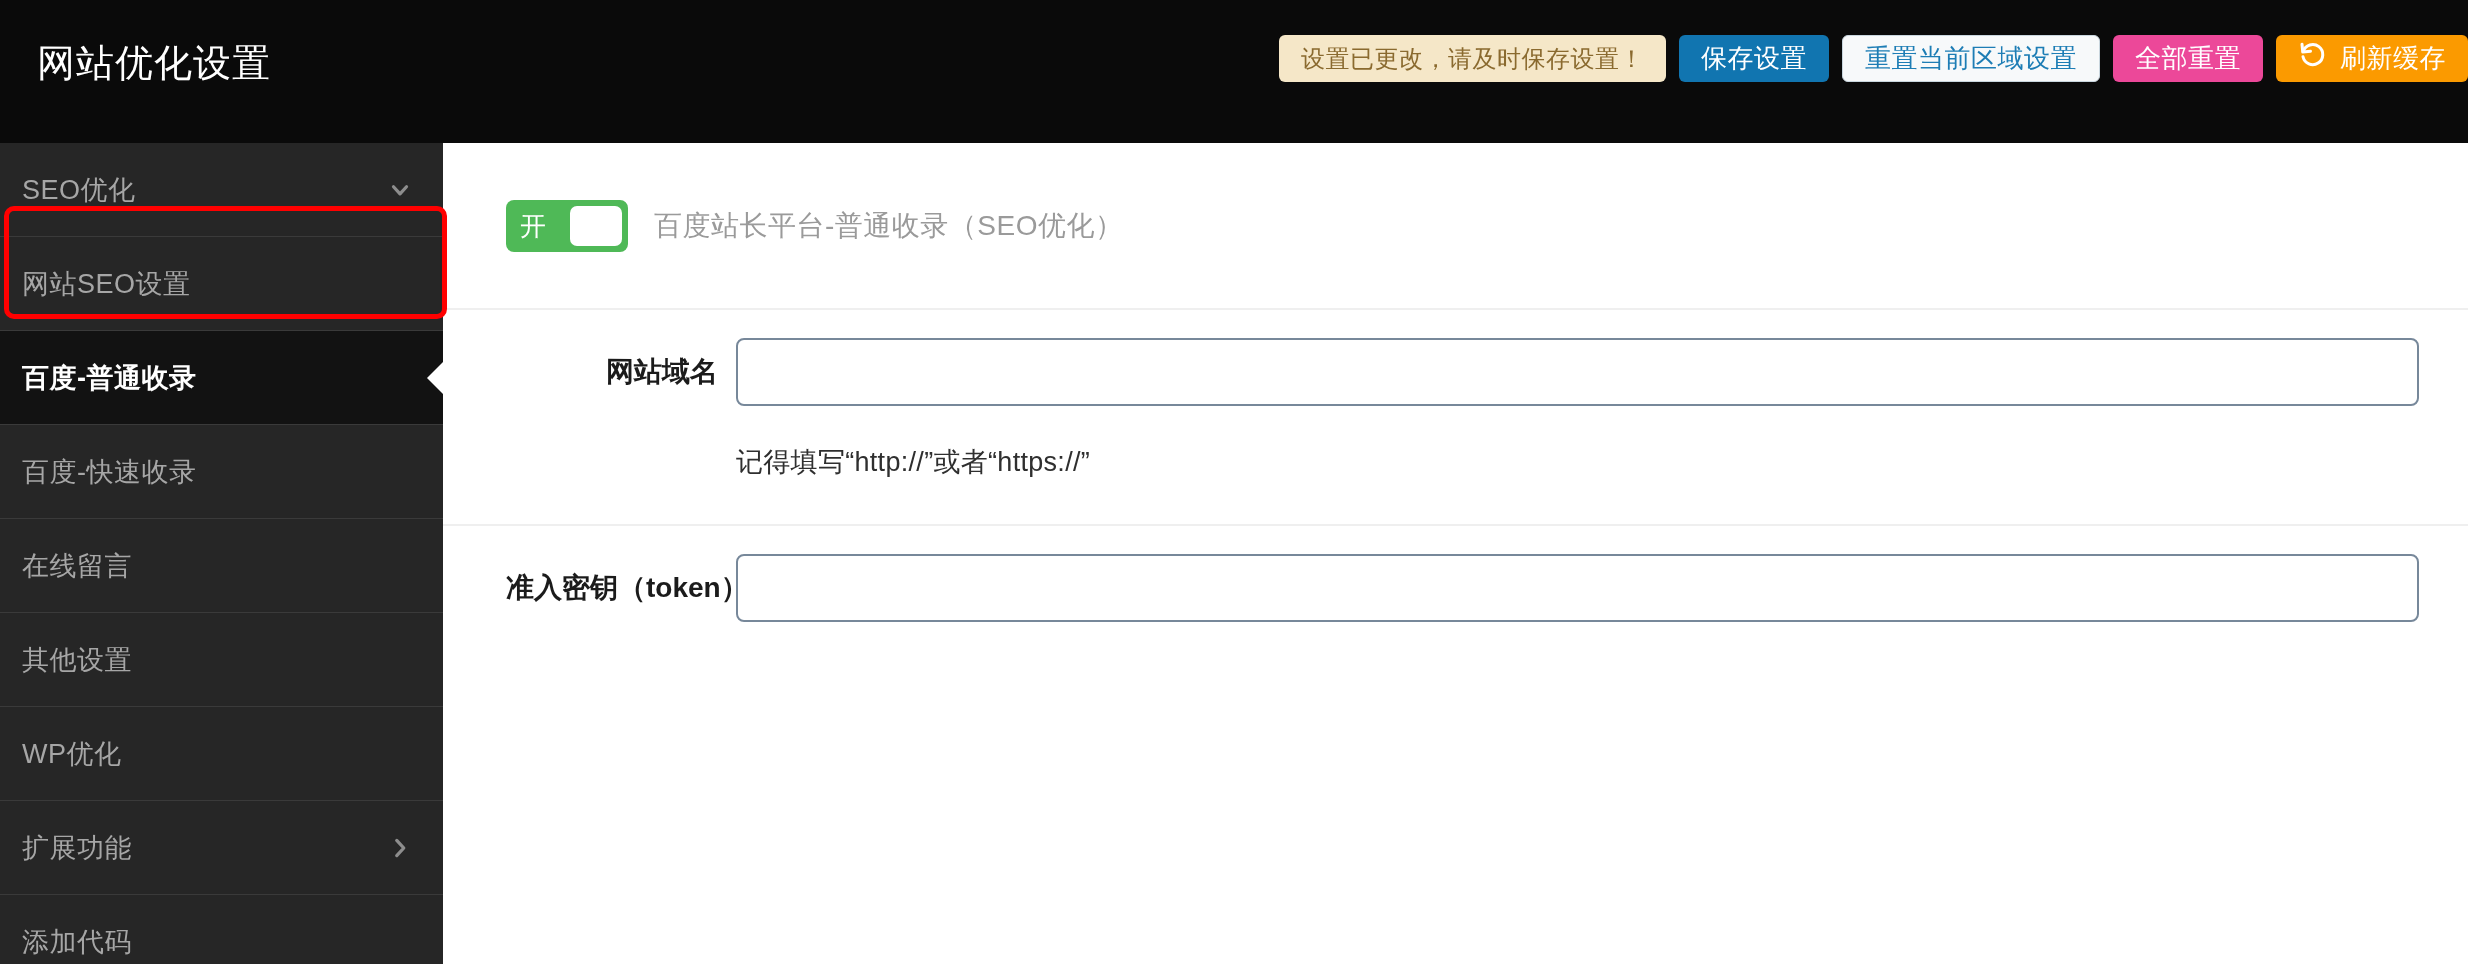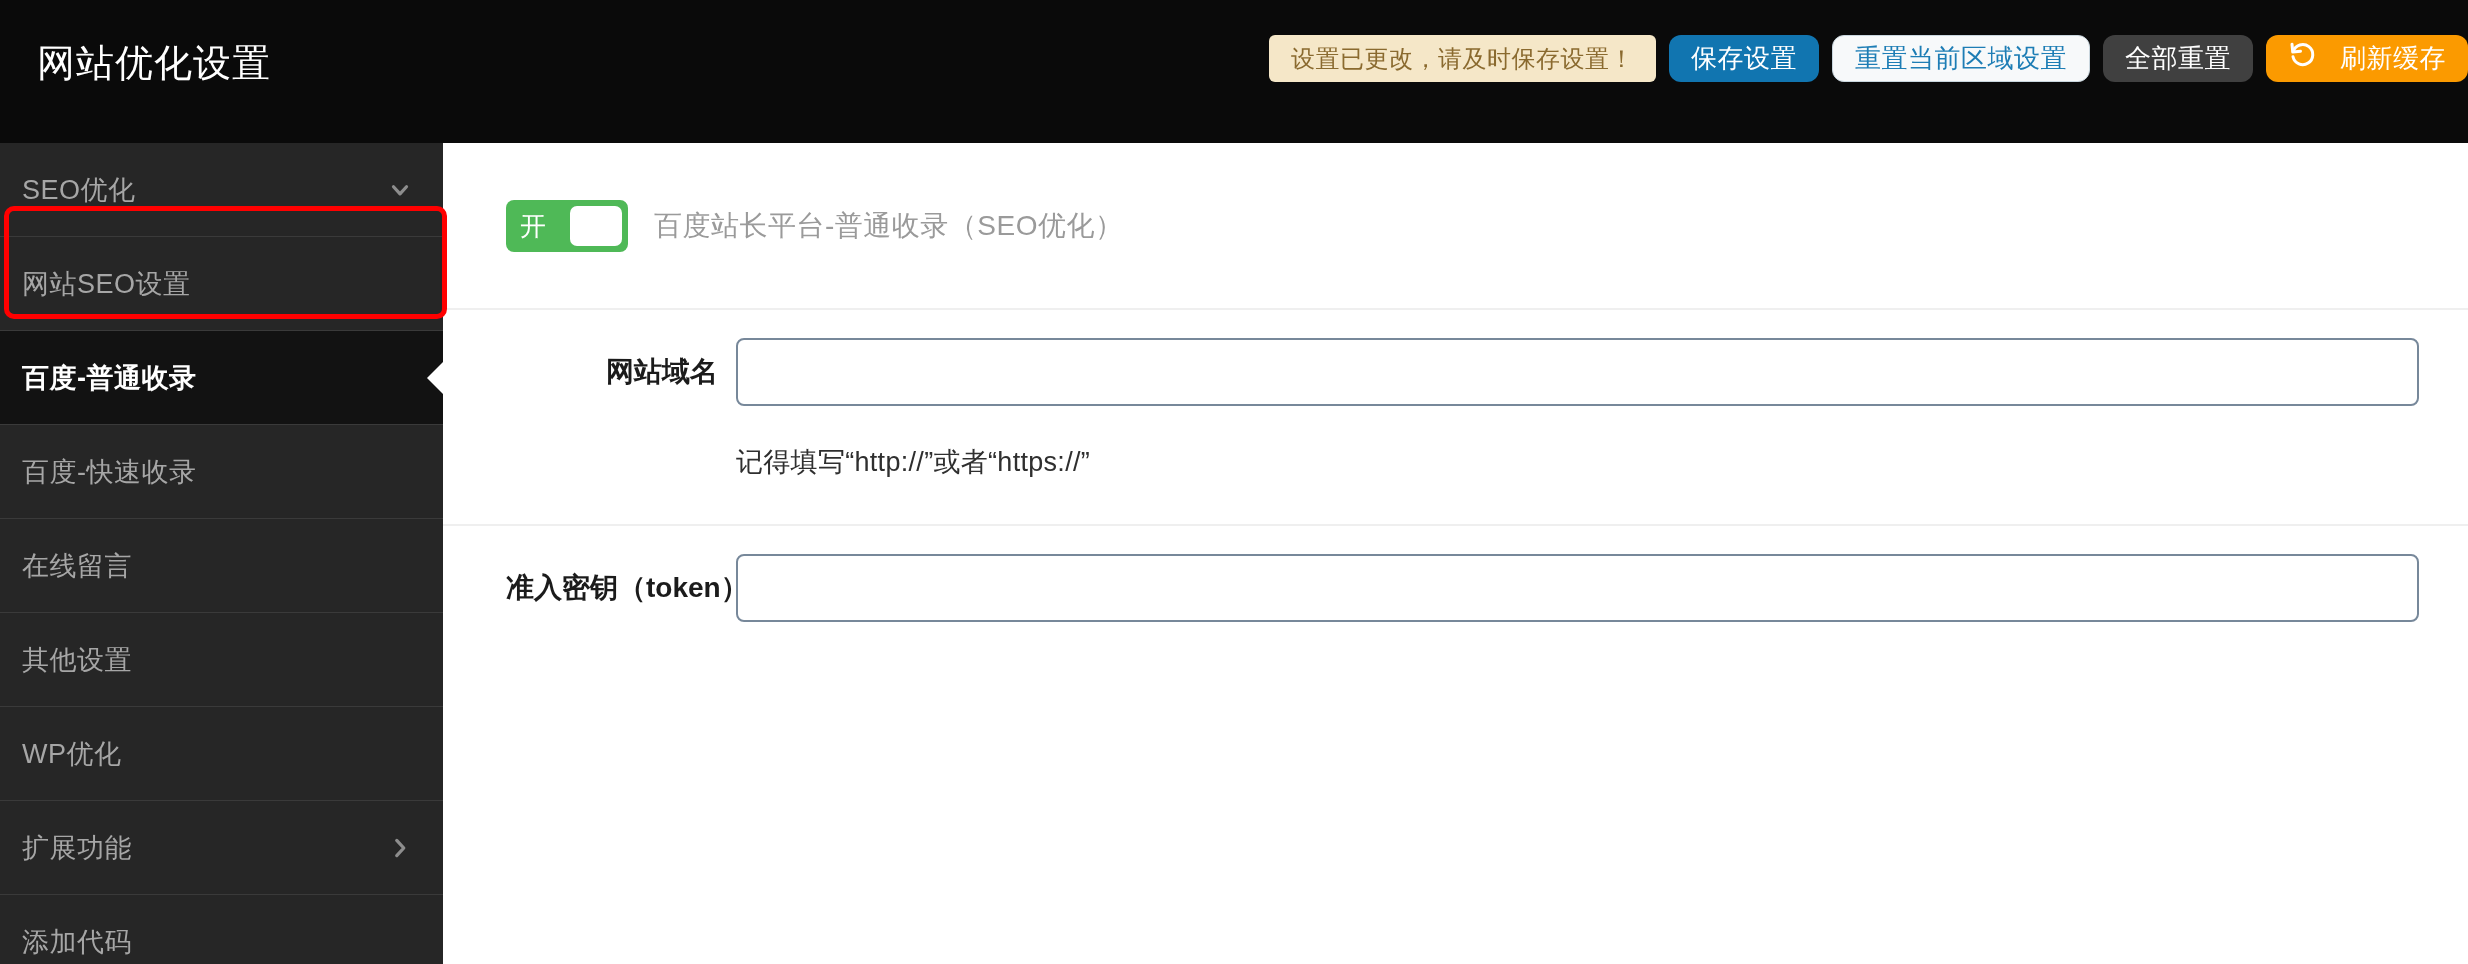--- a/index.html
+++ b/index.html
@@ -48,40 +48,40 @@
     border-radius: 6px;
     display: flex;
     align-items: center;
     justify-content: center;
     padding: 0 22px;
     white-space: nowrap;
     letter-spacing: 0.5px;
   }
   .btn {
     border: none;
-    border-radius: 12px;
+    border-radius: 6px;
     font-size: 26px;
     display: flex;
     align-items: center;
     justify-content: center;
     padding: 0 22px;
     white-space: nowrap;
     cursor: pointer;
     font-family: inherit;
     letter-spacing: 0.5px;
   }
   .btn-save   { background: #1175b0; color: #ffffff; }
   .btn-reset-area {
     background: #f7f9fa; color: #1d7db5;
     border: 1px solid #c9d6de;
   }
-  .btn-reset-all { background: #404040; color: #ffffff; }
+  .btn-reset-all { background: #ec4899; color: #ffffff; }
   .btn-refresh {
     background: #fb9a00; color: #ffffff;
-    gap: 22px;
+    gap: 12px;
   }
   .refresh-ico { display: block; }
 
   
   .sidebar {
     position: absolute;
     left: 0; top: 143px;
     width: 443px;
     height: 930px;
     background: #262626;

